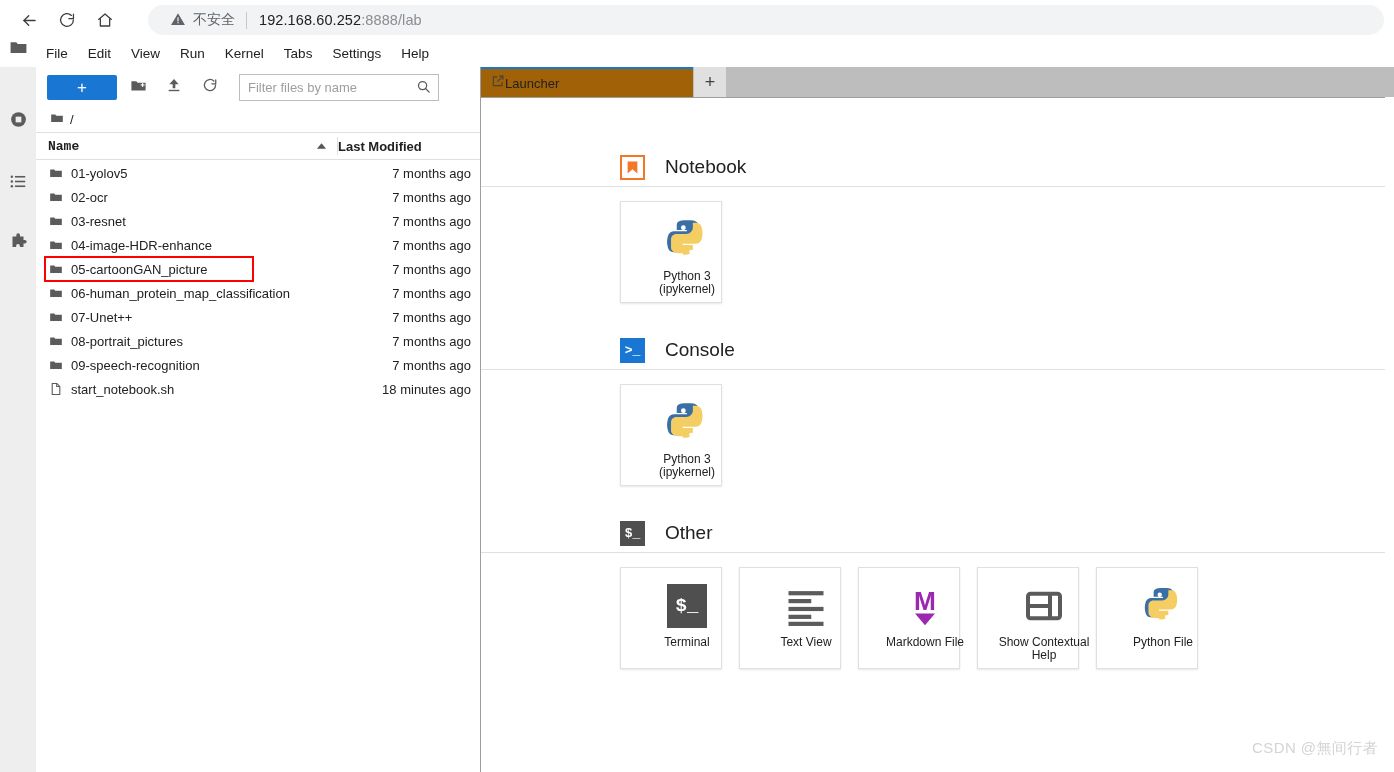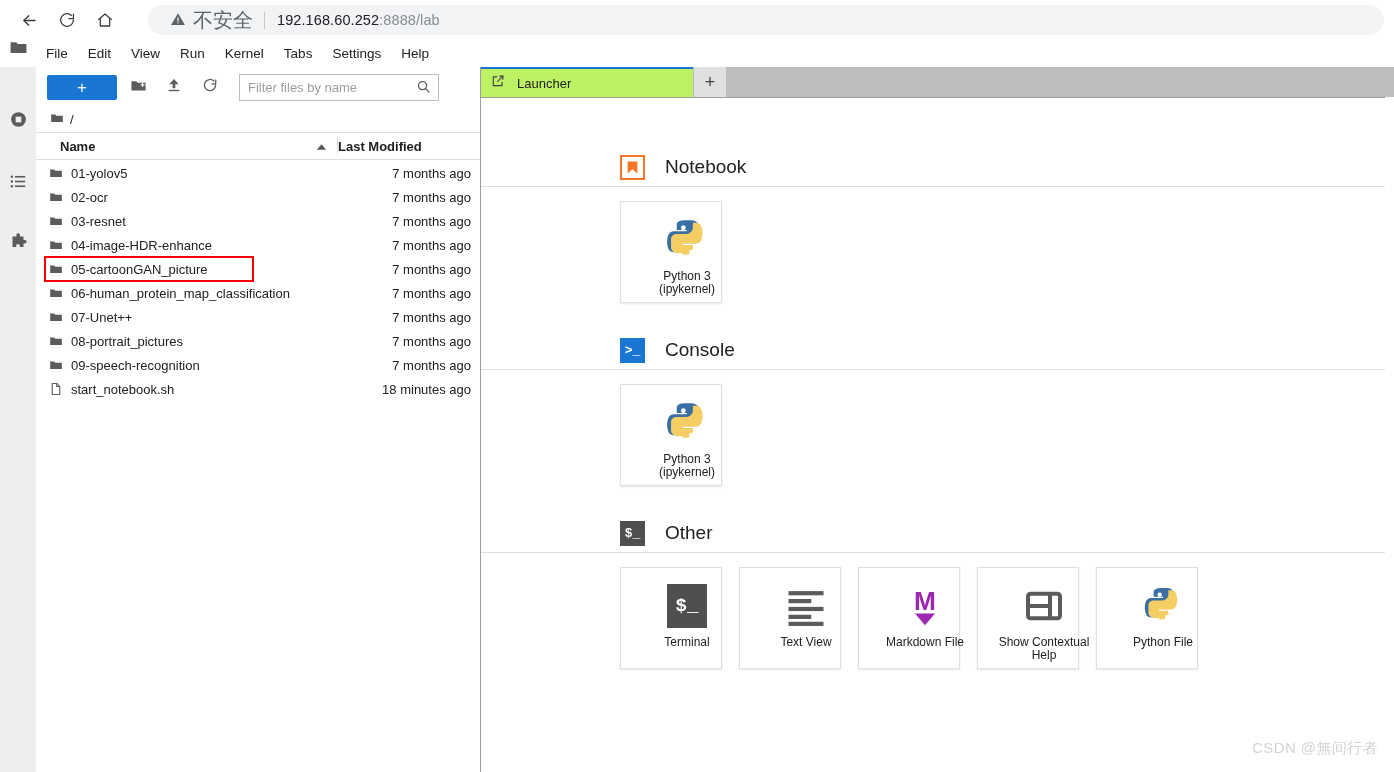--- a/index.html
+++ b/index.html
@@ -31,21 +31,21 @@
     position: absolute; left: 148px; top: 5px;
     width: 1236px; height: 30px;
     background: #f1f3f4;
     border-radius: 15px;
     display: flex; align-items: center;
   }
   .security-chip {
     display: flex; align-items: center; gap: 7px;
     margin-left: 22px;
     color: #5f6368;
-    font-size: 20px;
+    font-size: 14px;
   }
   .warn-tri { display: block; }
   .omni-sep {
     width: 1px; height: 17px; background: #c6c8ca; margin: 0 12px 0 11px;
   }
   .url-host { font-size: 14.5px; color: #202124; letter-spacing: 0.1px; }
   .url-rest { font-size: 14.5px; color: #8a8d91; letter-spacing: 0.1px; }
   .browser-underline {
     position: absolute; top: 39px; left: 0; width: 1394px; height: 1px;
     background: #ffffff;
@@ -132,21 +132,21 @@
     padding-left: 14px; gap: 6px;
     border-bottom: 1px solid #e0e0e0;
   }
   .bc-text { font-size: 13px; color: #212121; }
 
   .fb-header {
     height: 26px; display: flex; align-items: center;
     border-bottom: 1px solid #e0e0e0;
     font-size: 13px; font-weight: bold; color: #212121;
   }
-  .fb-h-name { flex: 1; padding-left: 24px; display: flex; align-items: flex-end; }
+  .fb-h-name { flex: 1; padding-left: 12px; display: flex; align-items: flex-end; font-family: Liberation Mono, monospace; }
   .sort-caret { margin-left: auto; margin-right: 10px; color: #555; }
   .fb-h-divider { width: 1px; height: 18px; background: #e0e0e0; }
   .fb-h-mod { width: 133px; text-align: left; padding-right: 9px; }
 
   .fb-list { padding-top: 1px; }
   .fb-row {
     height: 24px; display: flex; align-items: center;
     font-size: 13px; color: #212121;
   }
   .fb-row .ic { width: 15px; margin-left: 13px; display: flex; align-items: center; color: #616161; }
@@ -165,24 +165,24 @@
   .main-area {
     position: absolute; top: 67px; left: 481px; width: 913px; height: 705px;
     background: #ffffff;
   }
   .tabbar {
     height: 30px; background: #bdbdbd;
     display: flex; align-items: stretch;
     border-bottom: 1px solid #9e9e9e;
   }
   .tab {
-    width: 212px; background: #bef264;
+    width: 212px; background: #a16207;
     border-top: 2px solid #1976d2;
     display: flex; align-items: center;
-    padding-left: 10px; gap: 12px;
+    padding-left: 10px; gap: 0;
     box-sizing: border-box;
   }
   .tab-label { font-size: 13px; color: #212121; }
   .tab-add {
     width: 32px; background: #e0e0e0;
     display: flex; align-items: center; justify-content: center;
     color: #424242; font-size: 18px; font-weight: 300;
     border-left: 1px solid #bdbdbd; border-right: 1px solid #bdbdbd;
   }
 

